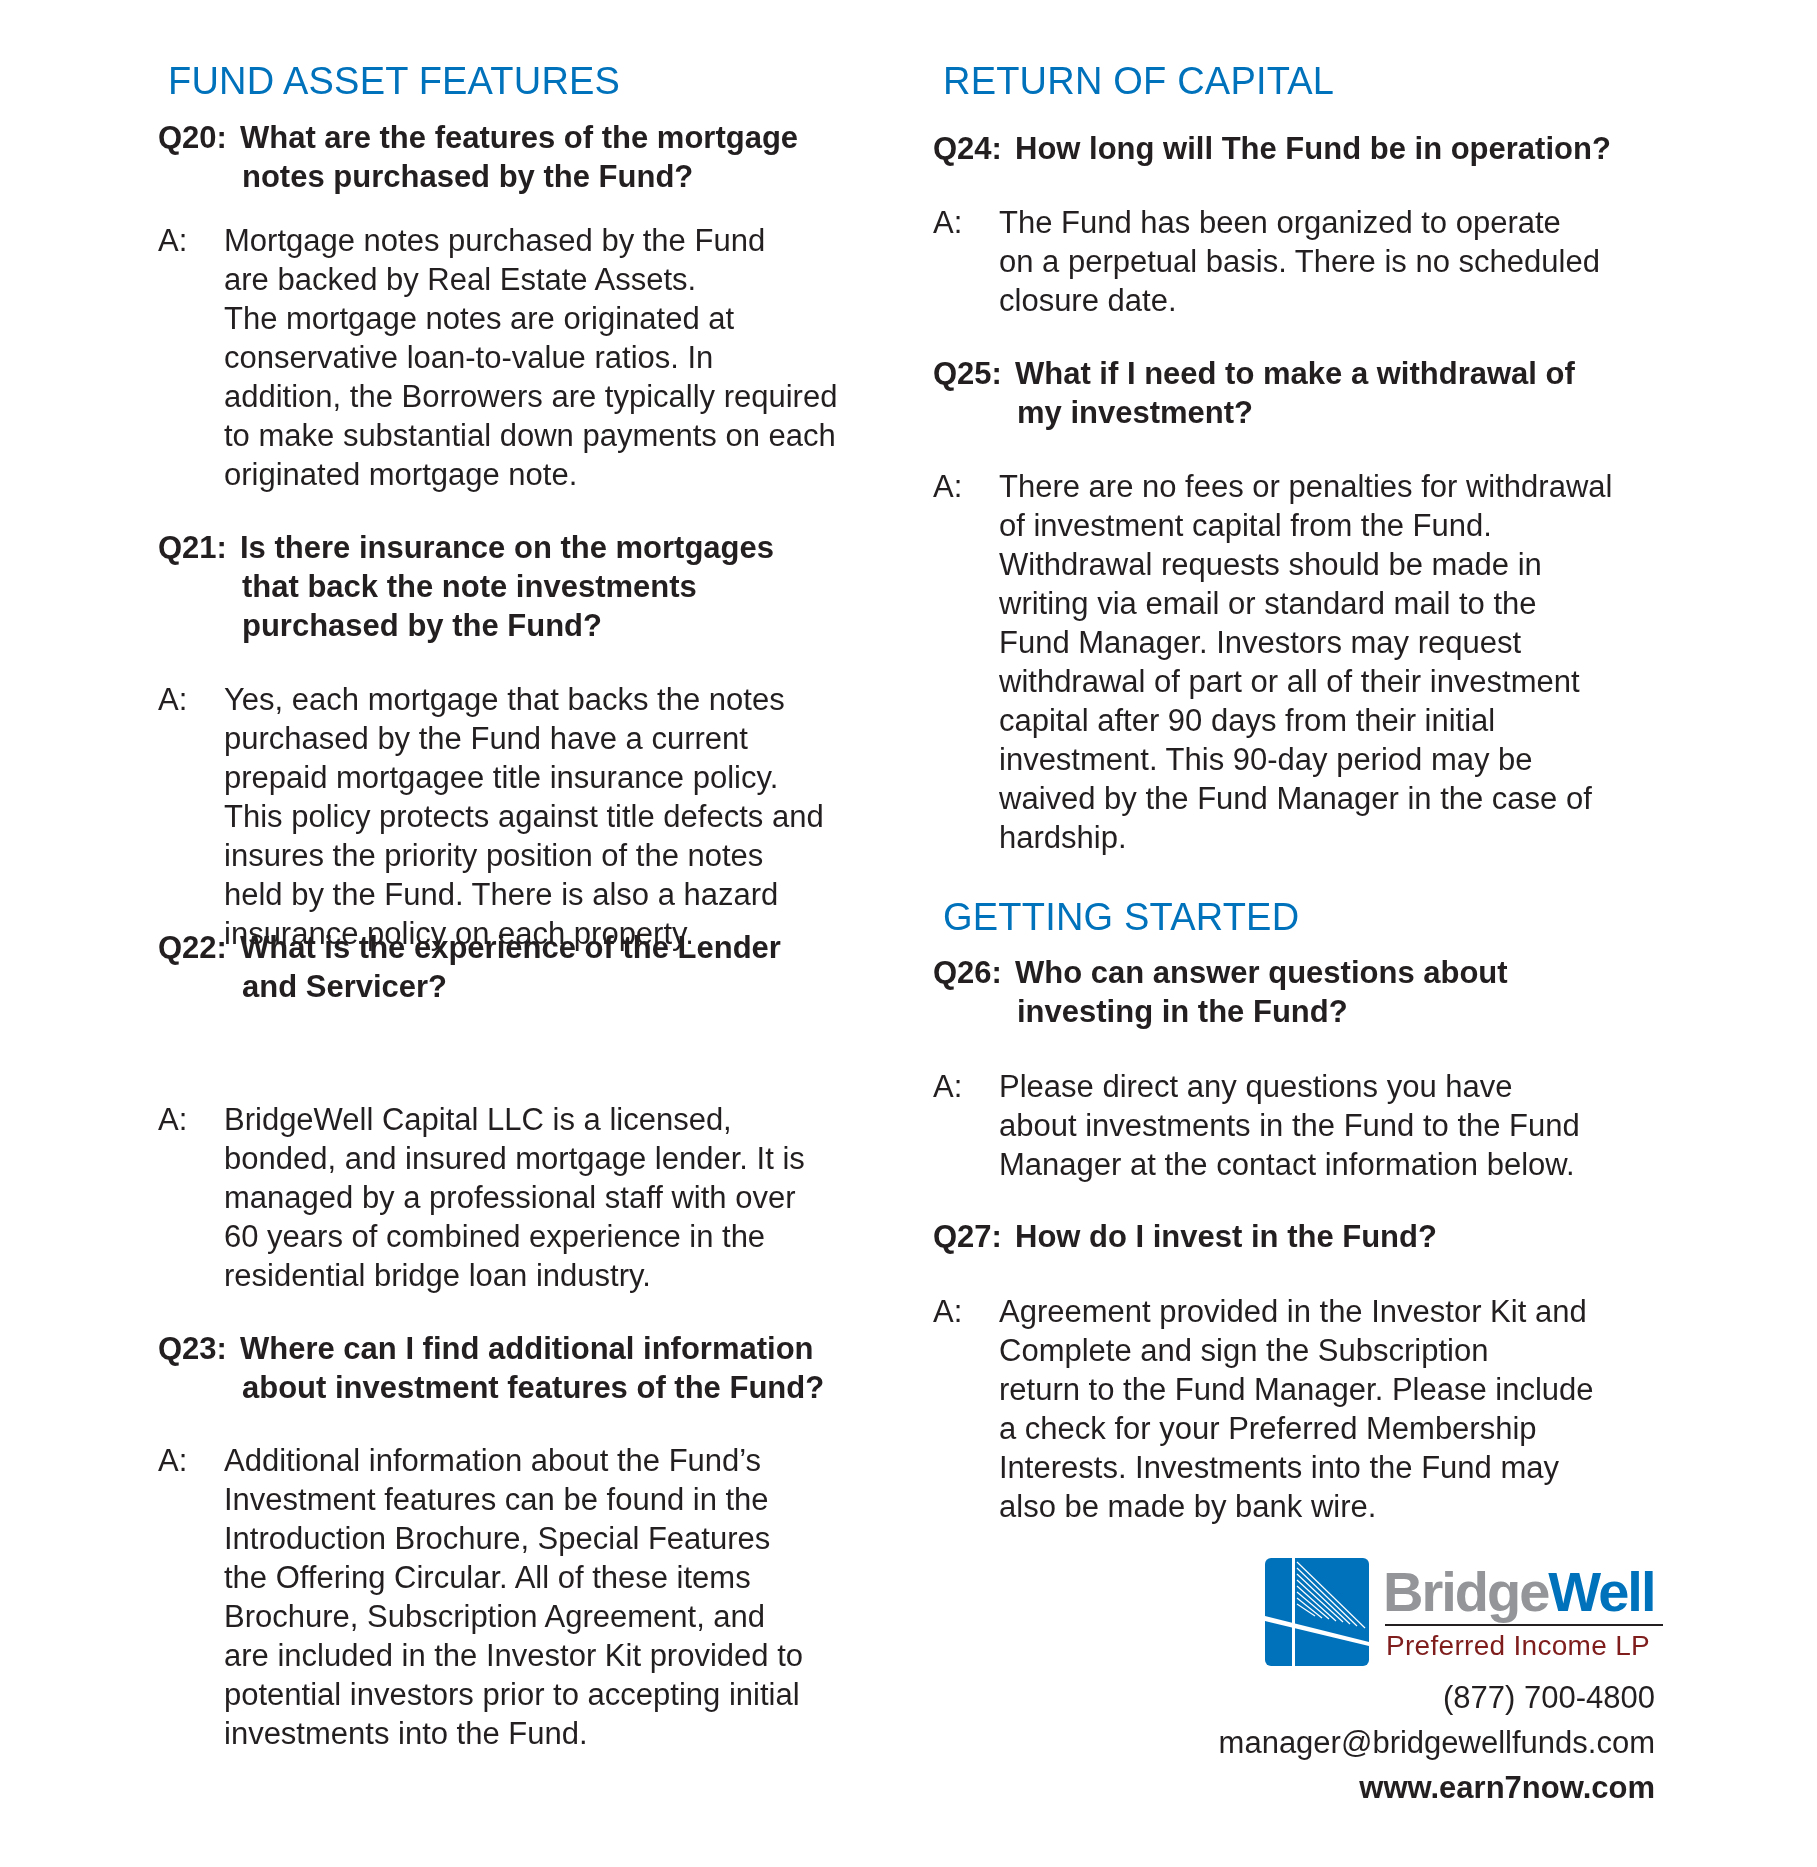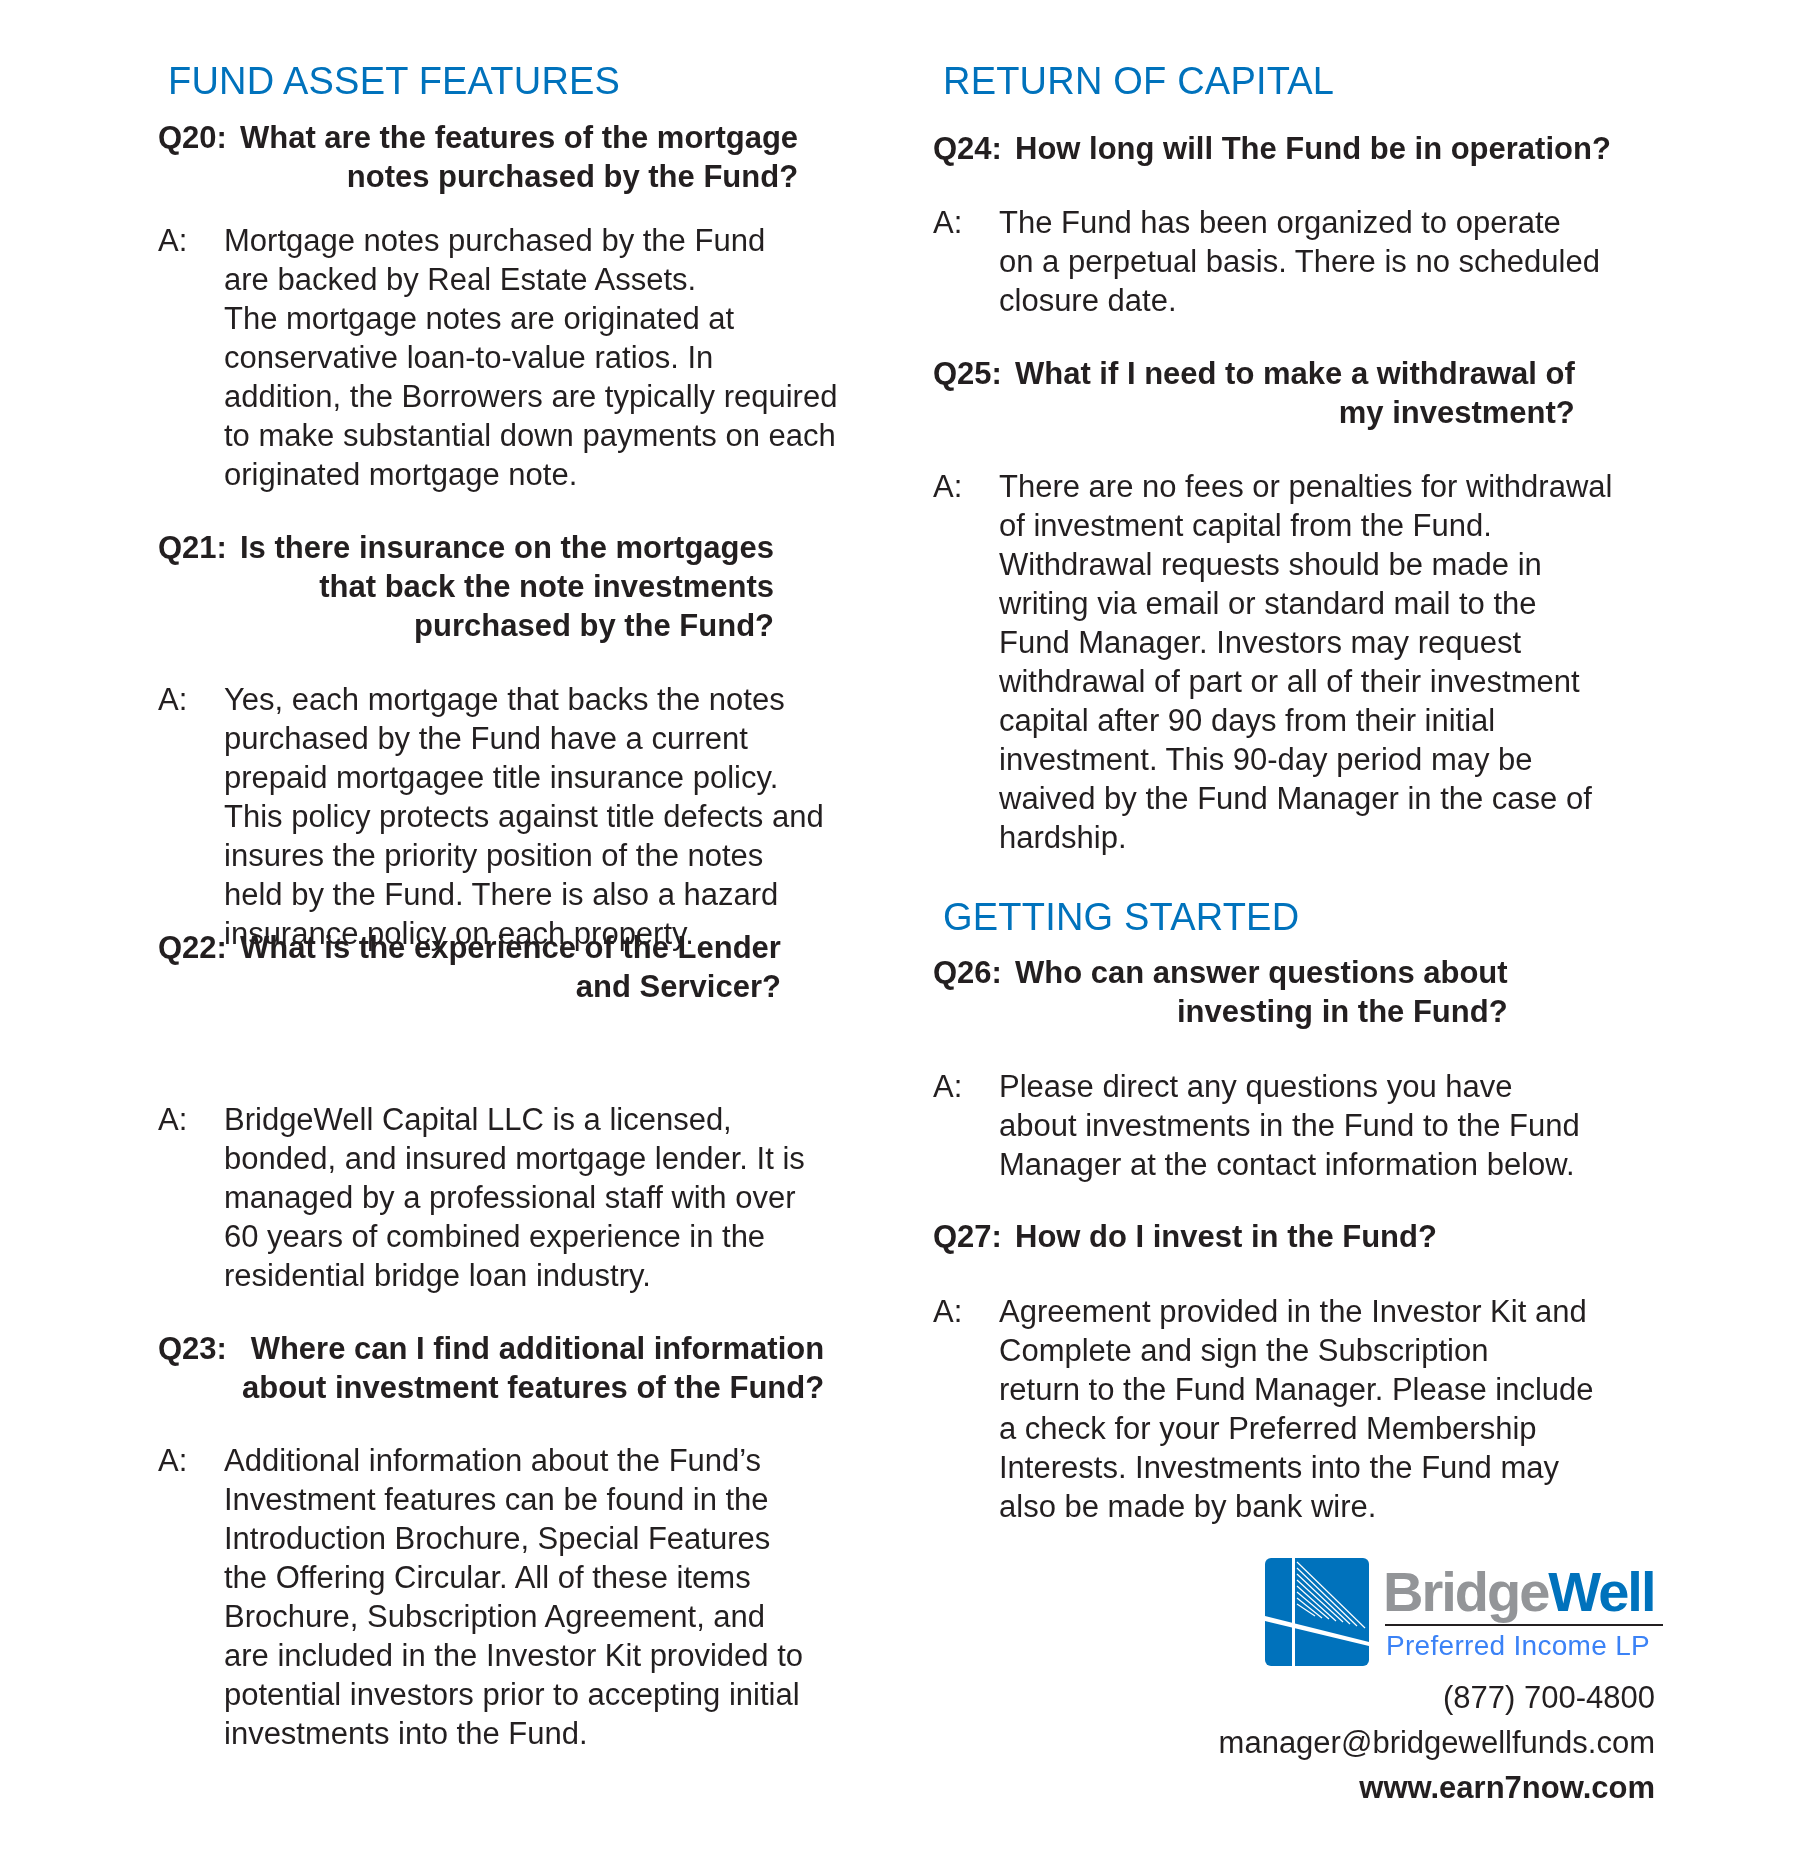--- a/index.html
+++ b/index.html
@@ -3,37 +3,37 @@
 <meta charset="utf-8">
 <style>
   html, body { margin:0; padding:0; background:#ffffff; }
   body { width:1817px; height:1867px; position:relative; overflow:hidden;
          font-family:"Liberation Sans", sans-serif; color:#231f20; }
   .col { position:absolute; top:0; }
   .col-left { left:158px; width:740px; }
   .col-right { left:933px; width:740px; }
   .section-title { position:absolute; left:0; margin:10px; font-size:38px; font-weight:normal;
                    color:#0072bc; white-space:nowrap; letter-spacing:0.2px; }
-  .q { position:absolute; left:0; margin:0; font-size:31px; font-weight:bold; line-height:39px;text-align:right; }
+  .q { position:absolute; left:0; margin:0; font-size:31px; font-weight:bold; line-height:39px; }
   .q .qnum { position:absolute; left:0; top:0; white-space:nowrap; }
   .q .qtext { display:block; padding-left:82px; }
   .q .qline { display:block; white-space:nowrap; }
   .q .qline.cont { padding-left:2px; }
   .a { position:absolute; left:0; margin:0; font-size:31px; line-height:39px; font-weight:normal; }
   .a .alabel { position:absolute; left:0; top:0; }
   .a .atext { display:block; padding-left:66px; }
   .a .aline { display:block; white-space:nowrap; }
   .logo { position:absolute; left:1265px; top:1558px; width:400px; height:112px; }
   .logo-mark { position:absolute; left:0; top:0; width:104px; height:108px; }
   .logo-word { position:absolute; left:118px; top:4px; font-size:56px; font-weight:bold;
                letter-spacing:-2px; line-height:60px; white-space:nowrap; }
   .logo-word .w1 { color:#939598; }
   .logo-word .w2 { color:#0072bc; }
   .logo-rule { position:absolute; left:120px; top:66px; width:278px; height:2px; background:#231f20; }
-  .logo-sub { position:absolute; left:121px; top:72px; font-size:28px; color:#3b82f6;
+  .logo-sub { position:absolute; left:121px; top:72px; font-size:28px; color:#7f1d1d;
               white-space:nowrap; letter-spacing:0.3px; }
   .contact { position:absolute; right:162px; text-align:left; font-size:31px; white-space:nowrap; }
   .contact.bold { font-weight:bold; }
 </style>
 </head>
 <body>
 
 <div class="col col-left">
   <h2 class="section-title" style="top:50px">FUND ASSET FEATURES</h2>
 

